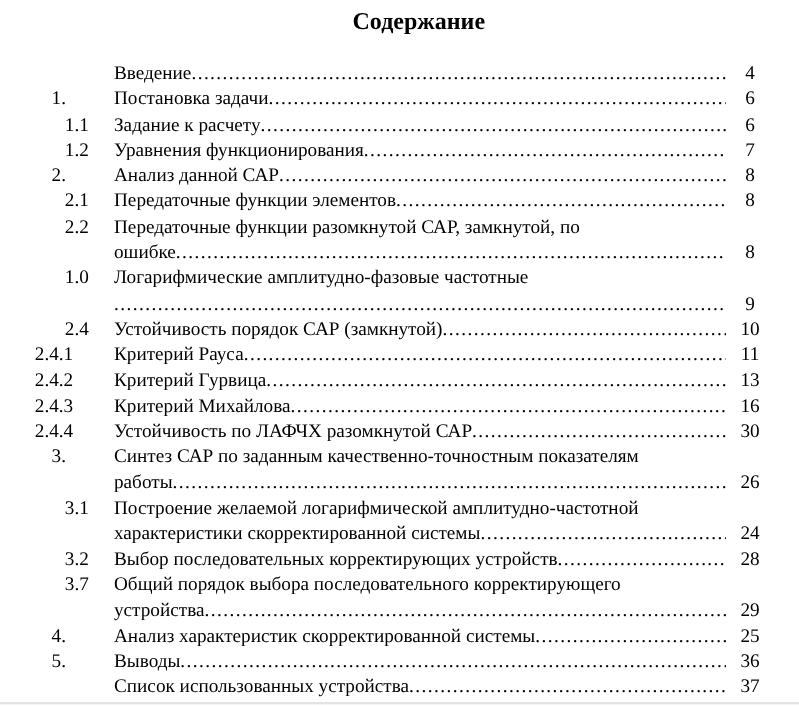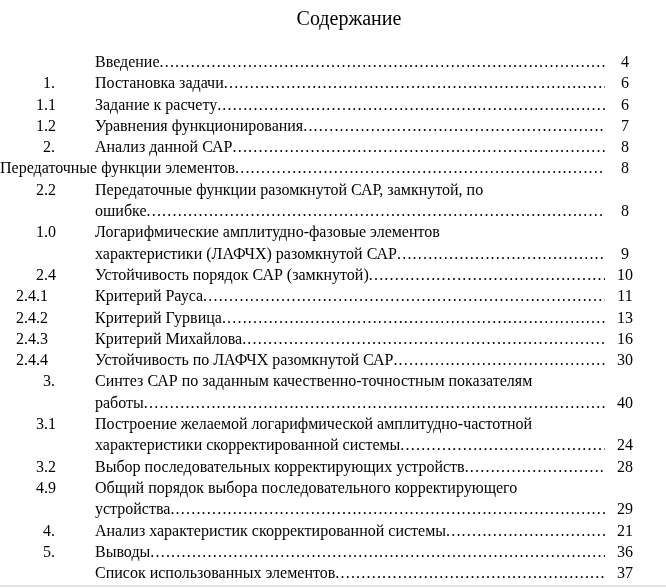--- a/index.html
+++ b/index.html
@@ -6,32 +6,32 @@
   body {
     width: 666px; height: 588px;
     background: #ffffff; color: #000000;
     font-family: "Liberation Serif", "DejaVu Serif", serif;
     overflow: hidden; position: relative;
   }
   .page { width: 666px; height: 588px; position: relative; }
   .title {
     margin: 0; padding: 7px 0 0 32px;
     text-align: center;
-    font-size: 20px; line-height: 22px; font-weight: normal;
+    font-size: 20px; line-height: 22px; font-weight: bold;
   }
   .toc { margin-top: 22px; }
   .toc-line {
     display: flex; align-items: flex-start;
     font-size: 16px; line-height: 21.3px;
     padding-right: 23px;
   }
   .num { flex: 0 0 95px; box-sizing: border-box; white-space: pre; }
   .lvl1 .num { padding-left: 43px; }
-  .lvl2 .num { padding-left: 36px; }
-  .lvl3 .num { padding-left: 16px; }
+  .lvl2 .num { padding-left: 54px; }
+  .lvl3 .num { padding-left: 29px; }
   .txt { white-space: pre; flex: 0 0 auto; }
   .dots {
     flex: 1 1 auto; min-width: 0;
     overflow: hidden; white-space: nowrap;
     letter-spacing: 1.2px; margin-right: 2px;
   }
   .pagenum { flex: 0 0 36px; text-align: center; }
   .edge-artifact {
     position: absolute; left: 0; top: 585px;
     width: 666px; height: 2px;
@@ -68,41 +68,41 @@
         <span class="dots">................................................................................................................................................................</span>
         <span class="pagenum">7</span>
       </div>
       <div class="toc-line lvl1">
         <span class="num">2.</span>
         <span class="txt">Анализ данной САР</span>
         <span class="dots">................................................................................................................................................................</span>
         <span class="pagenum">8</span>
       </div>
       <div class="toc-line lvl2">
+        <span class="num">2.1</span>
         <span class="txt">Передаточные функции элементов</span>
         <span class="dots">................................................................................................................................................................</span>
         <span class="pagenum">8</span>
       </div>
       <div class="toc-line lvl2">
         <span class="num">2.2</span>
         <span class="txt">Передаточные функции разомкнутой САР, замкнутой, по</span>
       </div>
       <div class="toc-line lvl2">
         <span class="num"></span>
         <span class="txt">ошибке</span>
         <span class="dots">................................................................................................................................................................</span>
         <span class="pagenum">8</span>
       </div>
       <div class="toc-line lvl2">
         <span class="num">1.0</span>
-        <span class="txt">Логарифмические амплитудно-фазовые элементов</span>
+        <span class="txt">Логарифмические амплитудно-фазовые частотные</span>
       </div>
       <div class="toc-line lvl2">
         <span class="num"></span>
-        <span class="txt">характеристики (ЛАФЧХ) разомкнутой САР</span>
         <span class="dots">................................................................................................................................................................</span>
         <span class="pagenum">9</span>
       </div>
       <div class="toc-line lvl2">
         <span class="num">2.4</span>
         <span class="txt">Устойчивость порядок САР (замкнутой)</span>
         <span class="dots">................................................................................................................................................................</span>
         <span class="pagenum">10</span>
       </div>
       <div class="toc-line lvl3">
@@ -130,61 +130,61 @@
         <span class="pagenum">30</span>
       </div>
       <div class="toc-line lvl1">
         <span class="num">3.</span>
         <span class="txt">Синтез САР по заданным качественно-точностным показателям</span>
       </div>
       <div class="toc-line lvl1">
         <span class="num"></span>
         <span class="txt">работы</span>
         <span class="dots">................................................................................................................................................................</span>
-        <span class="pagenum">40</span>
+        <span class="pagenum">26</span>
       </div>
       <div class="toc-line lvl2">
         <span class="num">3.1</span>
         <span class="txt">Построение желаемой логарифмической амплитудно-частотной</span>
       </div>
       <div class="toc-line lvl2">
         <span class="num"></span>
         <span class="txt">характеристики скорректированной системы</span>
         <span class="dots">................................................................................................................................................................</span>
         <span class="pagenum">24</span>
       </div>
       <div class="toc-line lvl2">
         <span class="num">3.2</span>
         <span class="txt">Выбор последовательных корректирующих устройств</span>
         <span class="dots">................................................................................................................................................................</span>
         <span class="pagenum">28</span>
       </div>
       <div class="toc-line lvl2">
-        <span class="num">4.9</span>
+        <span class="num">3.7</span>
         <span class="txt">Общий порядок выбора последовательного корректирующего</span>
       </div>
       <div class="toc-line lvl2">
         <span class="num"></span>
         <span class="txt">устройства</span>
         <span class="dots">................................................................................................................................................................</span>
         <span class="pagenum">29</span>
       </div>
       <div class="toc-line lvl1">
         <span class="num">4.</span>
         <span class="txt">Анализ характеристик скорректированной системы</span>
         <span class="dots">................................................................................................................................................................</span>
-        <span class="pagenum">21</span>
+        <span class="pagenum">25</span>
       </div>
       <div class="toc-line lvl1">
         <span class="num">5.</span>
         <span class="txt">Выводы</span>
         <span class="dots">................................................................................................................................................................</span>
         <span class="pagenum">36</span>
       </div>
       <div class="toc-line lvl0">
         <span class="num"></span>
-        <span class="txt">Список использованных элементов</span>
+        <span class="txt">Список использованных устройства</span>
         <span class="dots">................................................................................................................................................................</span>
         <span class="pagenum">37</span>
       </div>
     </div>
   <div class="edge-artifact"></div>
 </div>
 
 </body></html>

